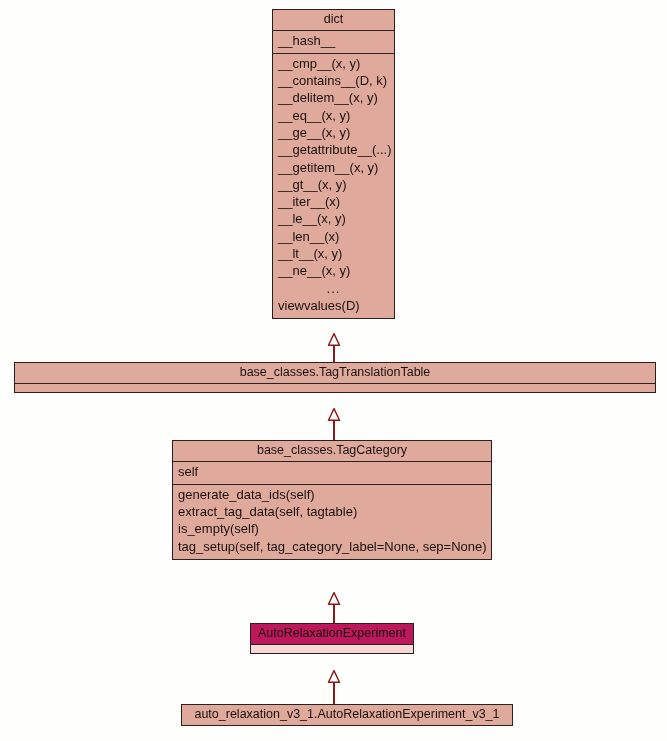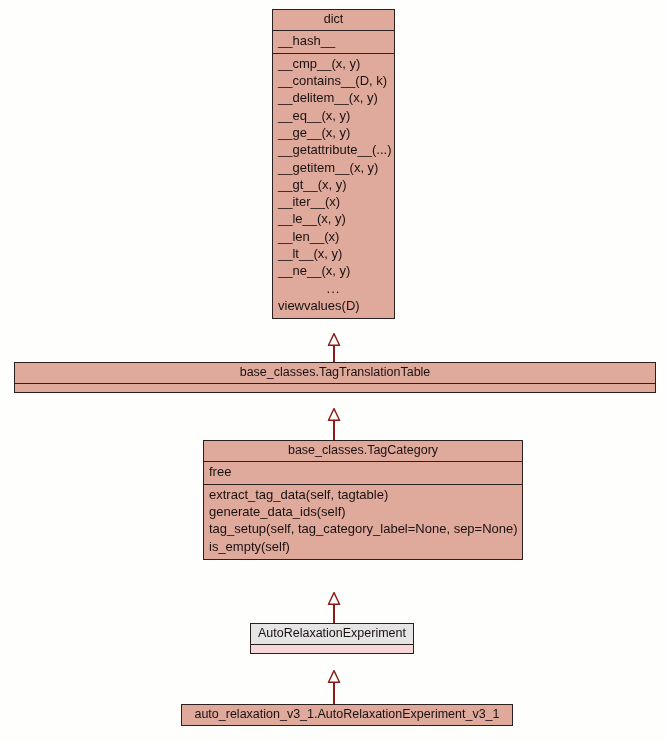--- a/index.html
+++ b/index.html
@@ -34,21 +34,21 @@
     line-height: 1;
     z-index: 3;
   }
   .uml-class.light .compartment.methods {
     background: #f7d7d7;
   }
   .uml-class.light .compartment.attrs {
     background: #f7d7d7;
   }
   .uml-class.light {
-    background: #e5e5e5;
+    background: #be185d;
   }
 
   .compartment {
     box-sizing: border-box;
   }
   .compartment + .compartment {
     border-top: 1px solid #2b2020;
   }
   .compartment.title {
     text-align: center;
@@ -98,21 +98,21 @@
     width: 13px;
     height: 13px;
   }
   .connector .arrowhead svg {
     display: block;
   }
 
   
   #class-dict           { left: 272px; top: 9px;   width: 123px; }
   #class-tagtranslationtable { left: 14px;  top: 362px; width: 642px; }
-  #class-tagcategory    { left: 172px; top: 440px; width: 320px; margin-left: 31px; }
+  #class-tagcategory    { left: 172px; top: 440px; width: 320px; }
   #class-autorelaxationexperiment { left: 250px; top: 623px; width: 164px; }
   #class-autorelaxationexperimentv31 { left: 181px; top: 704px; width: 332px; }
 
   #conn-dict-to-ttt   { left: 327px; top: 333px; width: 14px; height: 31px; }
   #conn-ttt-to-tc     { left: 327px; top: 408px; width: 14px; height: 34px; }
   #conn-tc-to-are     { left: 327px; top: 592px; width: 14px; height: 33px; }
   #conn-are-to-arev31 { left: 327px; top: 670px; width: 14px; height: 36px; }
 </style>
 </head>
 <body>
@@ -162,27 +162,27 @@
     <div class="arrowhead">
       <svg width="13" height="13" viewBox="0 0 13 13">
         <polygon points="6.5,0.6 12,12.2 1,12.2" fill="#fefefc" stroke="#8b1a1a" stroke-width="1.4"></polygon>
       </svg>
     </div>
   </div>
 
   <div class="uml-class" id="class-tagcategory">
     <div class="compartment title">base_classes.TagCategory</div>
     <div class="compartment attrs">
-      <div class="row">free</div>
+      <div class="row">self</div>
     </div>
     <div class="compartment methods">
+      <div class="row">generate_data_ids(self)</div>
       <div class="row">extract_tag_data(self, tagtable)</div>
-      <div class="row">generate_data_ids(self)</div>
+      <div class="row">is_empty(self)</div>
       <div class="row">tag_setup(self, tag_category_label=None, sep=None)</div>
-      <div class="row">is_empty(self)</div>
     </div>
   </div>
 
   <div class="connector" id="conn-tc-to-are">
     <div class="stem" style="top:9px; height:24px;"></div>
     <div class="arrowhead">
       <svg width="13" height="13" viewBox="0 0 13 13">
         <polygon points="6.5,0.6 12,12.2 1,12.2" fill="#fefefc" stroke="#8b1a1a" stroke-width="1.4"></polygon>
       </svg>
     </div>

